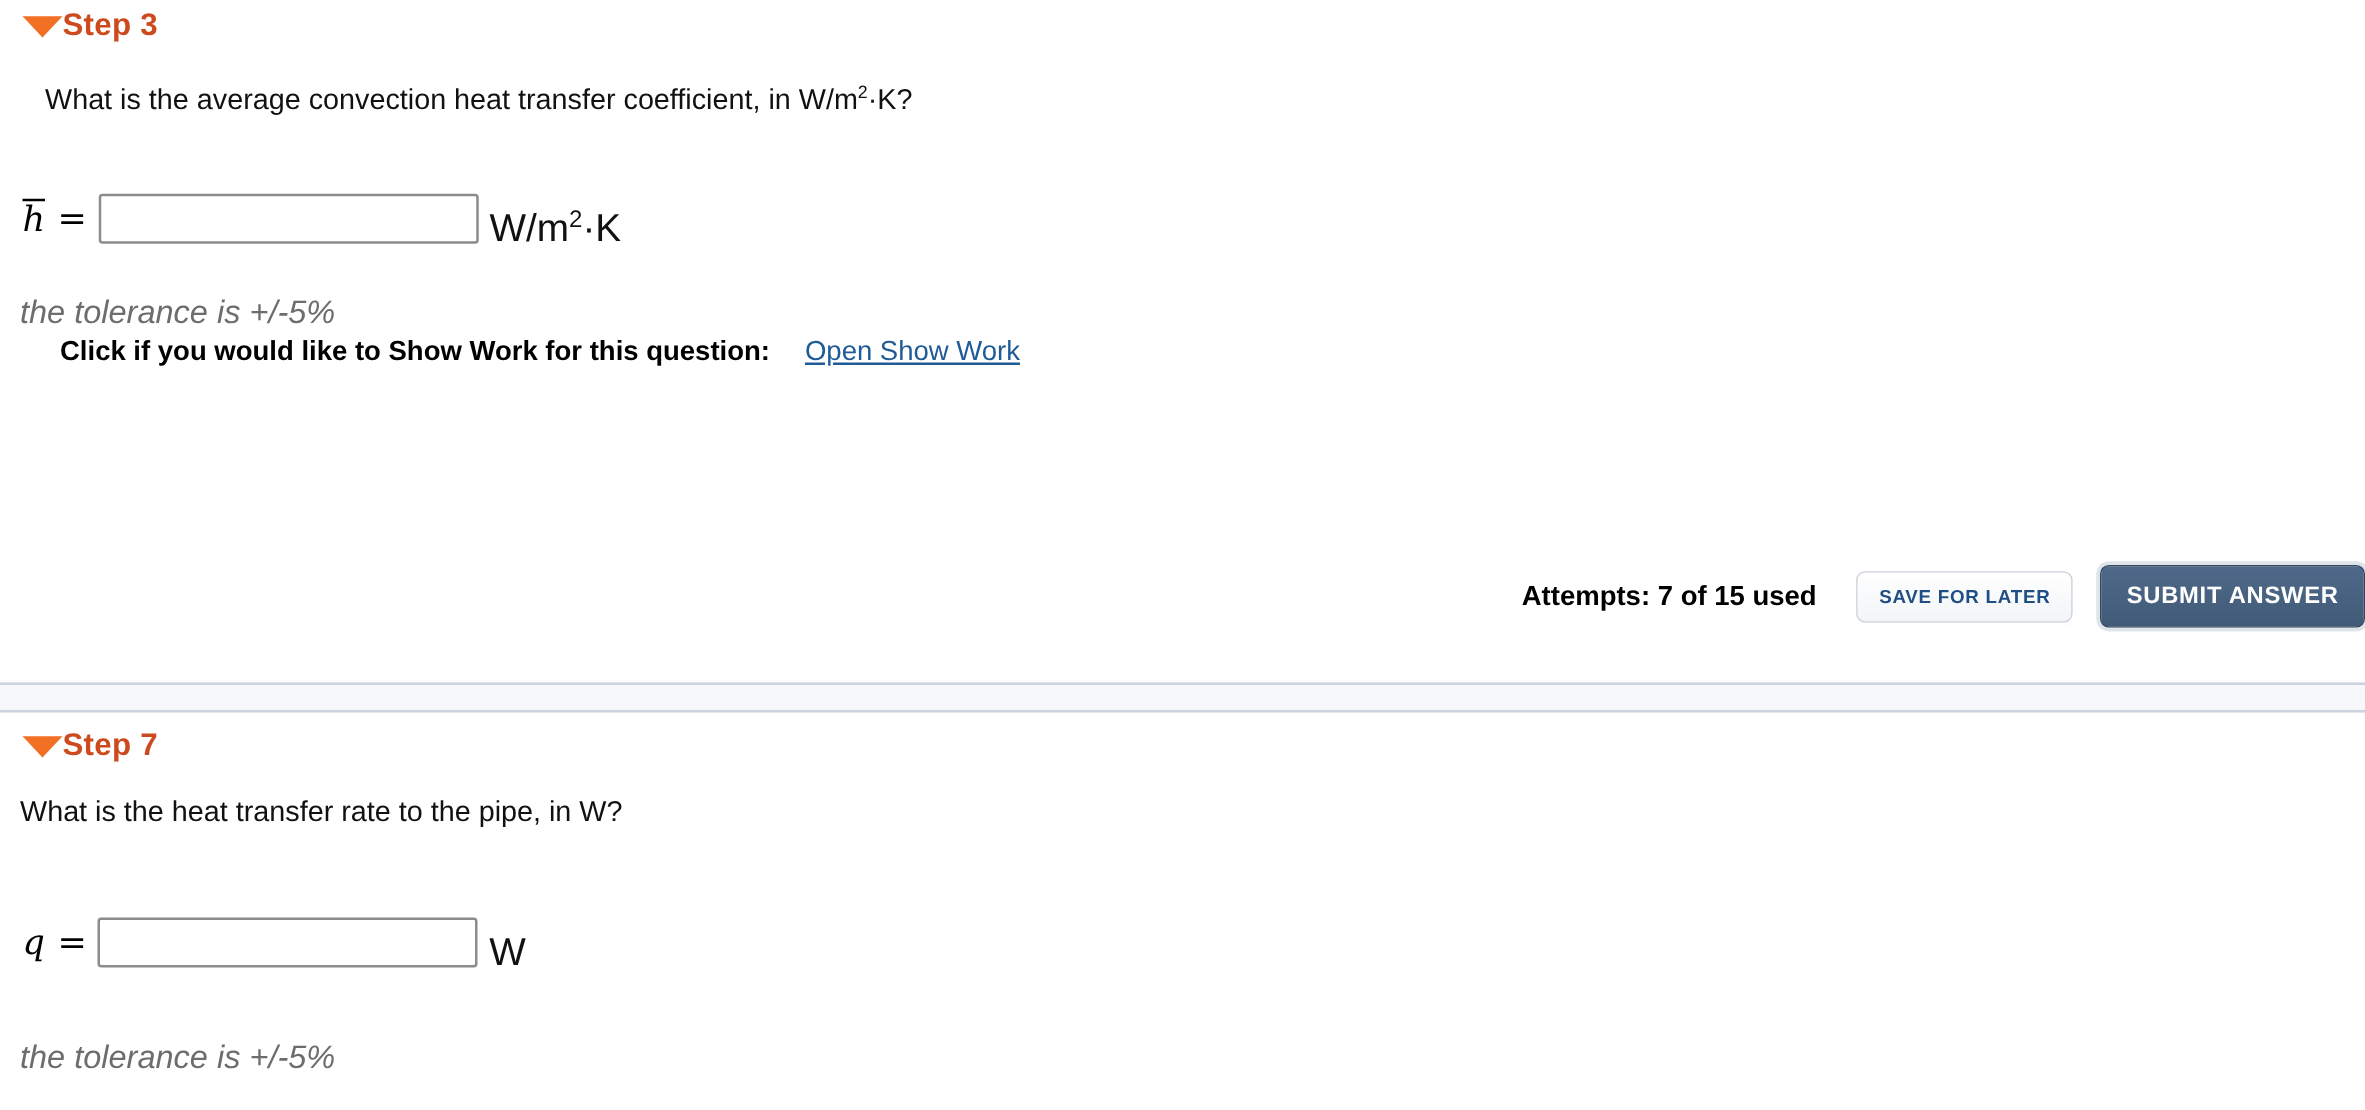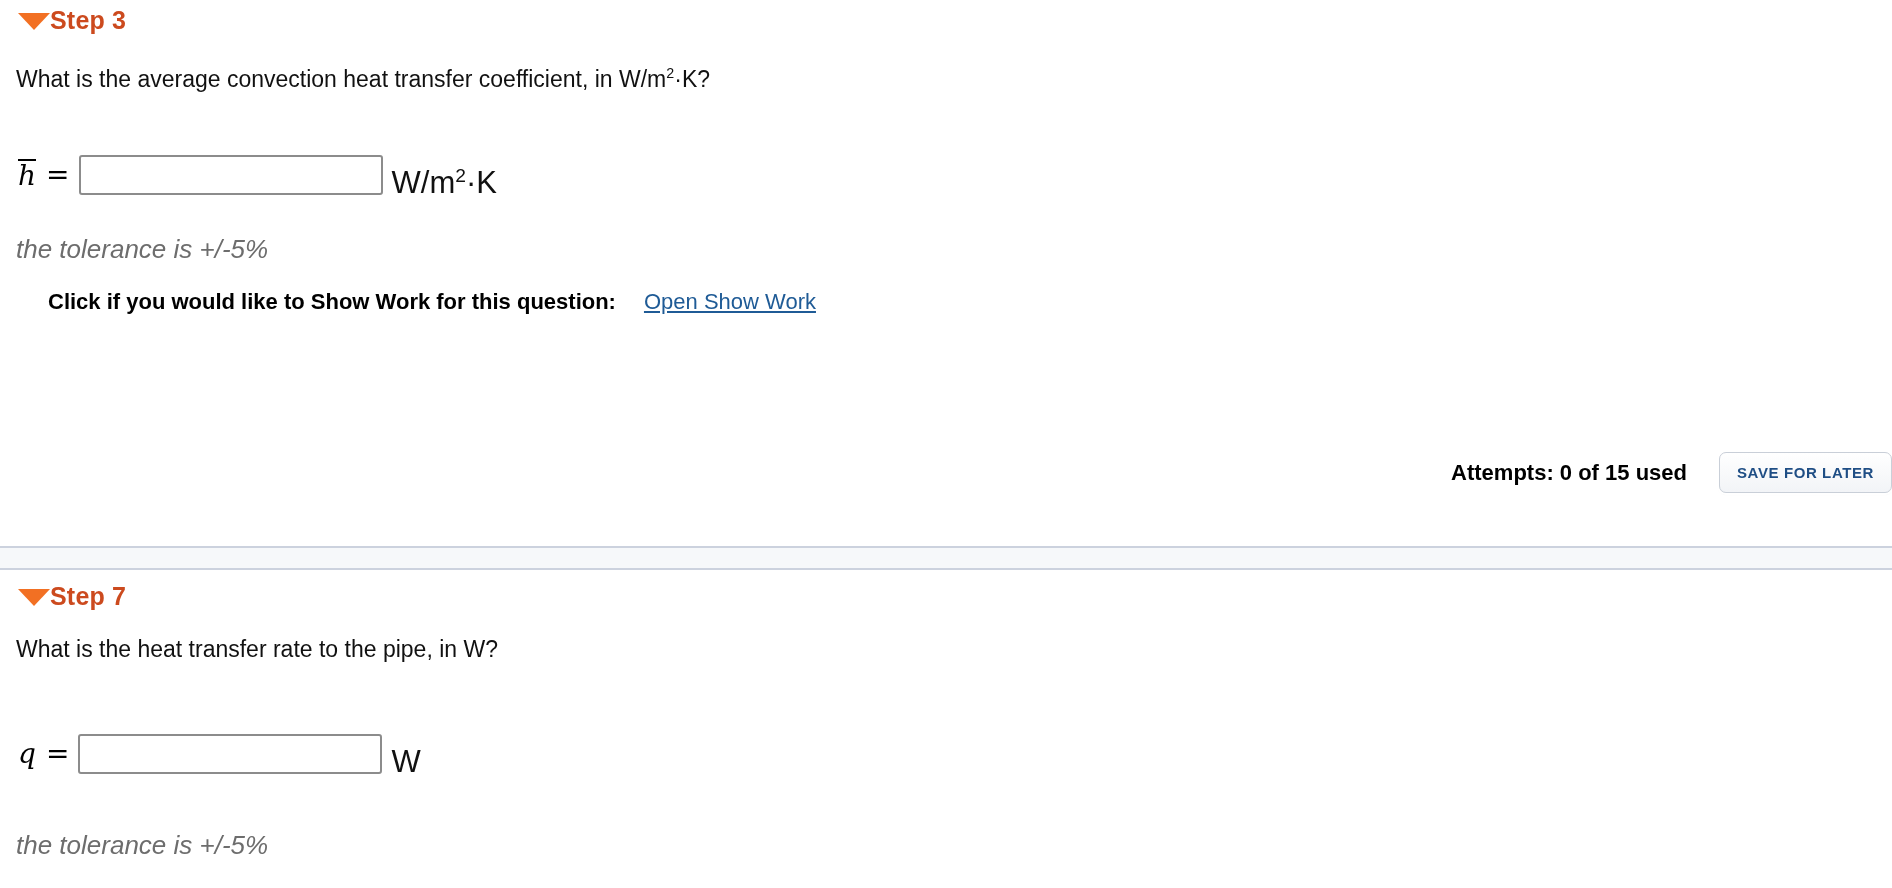--- a/index.html
+++ b/index.html
@@ -196,43 +196,44 @@
 
 <div class="page">
 
   <div class="pos" style="top:6px;">
     <div class="step-header">
       <span class="disclosure-triangle"></span>
       <span class="step-title">Step 3</span>
     </div>
   </div>
 
-  <div class="pos question-text" style="top:66px;">
+  <div class="pos question-text" style="top:66px;margin-left:20px;">
     <span>What is the average convection heat transfer coefficient, in W/m</span><sup class="sup2">2</sup><span>·K?</span>
   </div>
 
   <div class="pos answer-row" style="top:148px;">
     <span class="math-symbol">
       <span class="overline-var">h</span>
     </span>
     <span class="eq-sign">=</span>
     <input class="answer-input" type="text" placeholder="" style="">
     <span class="unit-label"><span>W/m</span><sup class="sup2">2</sup><span>·K</span></span>
   </div>
 
   <div class="pos tolerance-note" style="top:234px;">the tolerance is +/-5%</div>
 
-  <div class="pos showwork-row" style="top:289px;padding-left:48px;">
+  <div class="pos showwork-row" style="top:268px;padding-left:48px;">
     <span class="showwork-label">Click if you would like to Show Work for this question:</span>
     <a class="showwork-link">Open Show Work</a>
   </div>
 
   <div class="pos actions-row" style="top:452px; width:1892px;">
-    <span class="attempts-text">Attempts: 0 of 15 used</span>
+    <span class="attempts-text">Attempts: 7 of 15 used</span>
     <button class="btn btn-secondary">SAVE FOR LATER</button>
+    <button class="btn btn-primary">SUBMIT ANSWER</button>
   </div>
 
   <div class="pos step-divider" style="top:546px; width:1892px;"></div>
 
   <div class="pos" style="top:582px;">
     <div class="step-header">
       <span class="disclosure-triangle"></span>
       <span class="step-title">Step 7</span>
     </div>
   </div>

